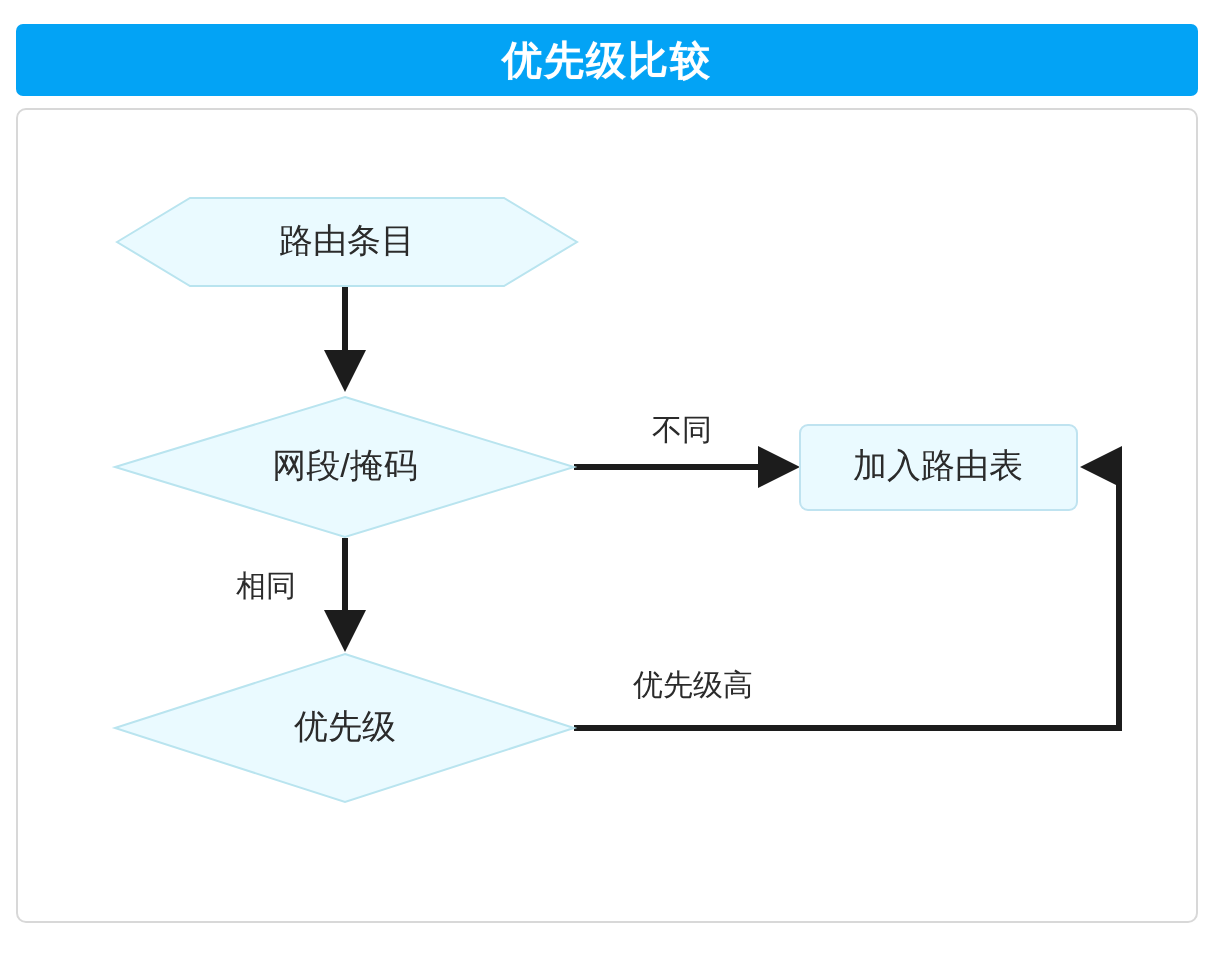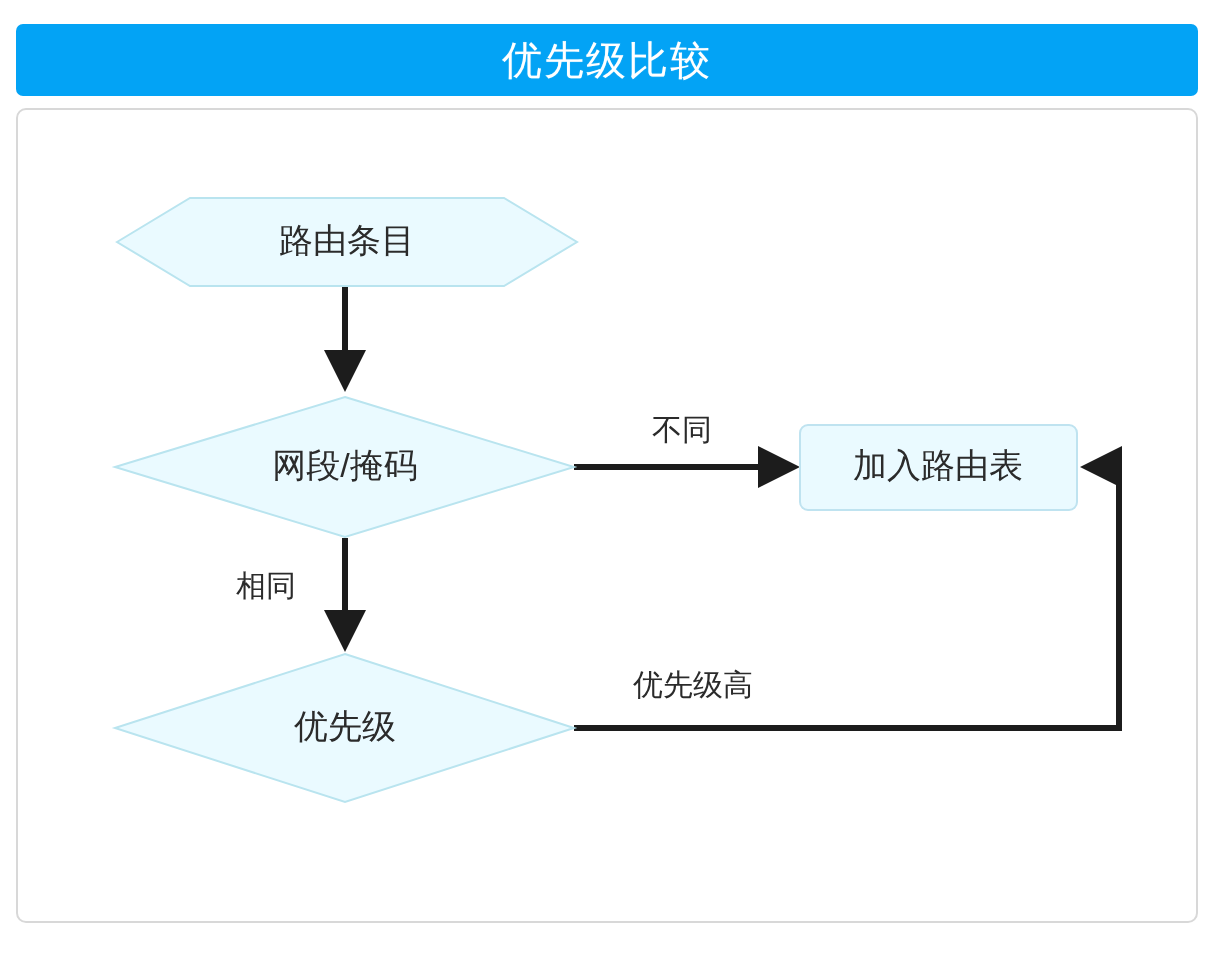--- a/index.html
+++ b/index.html
@@ -30,21 +30,21 @@
     background: #03a3f5;
     border-radius: 7px;
     display: flex;
     align-items: center;
     justify-content: center;
     box-sizing: border-box;
   }
   .title-text {
     color: #ffffff;
     font-size: 40px;
-    font-weight: normal;
+    font-weight: bold;
     letter-spacing: 2px;
     line-height: 1;
     text-shadow: 0 0 1px rgba(255,255,255,0.5);
   }
   .canvas-frame {
     position: absolute;
     left: 16px;
     top: 108px;
     width: 1182px;
     height: 815px;

